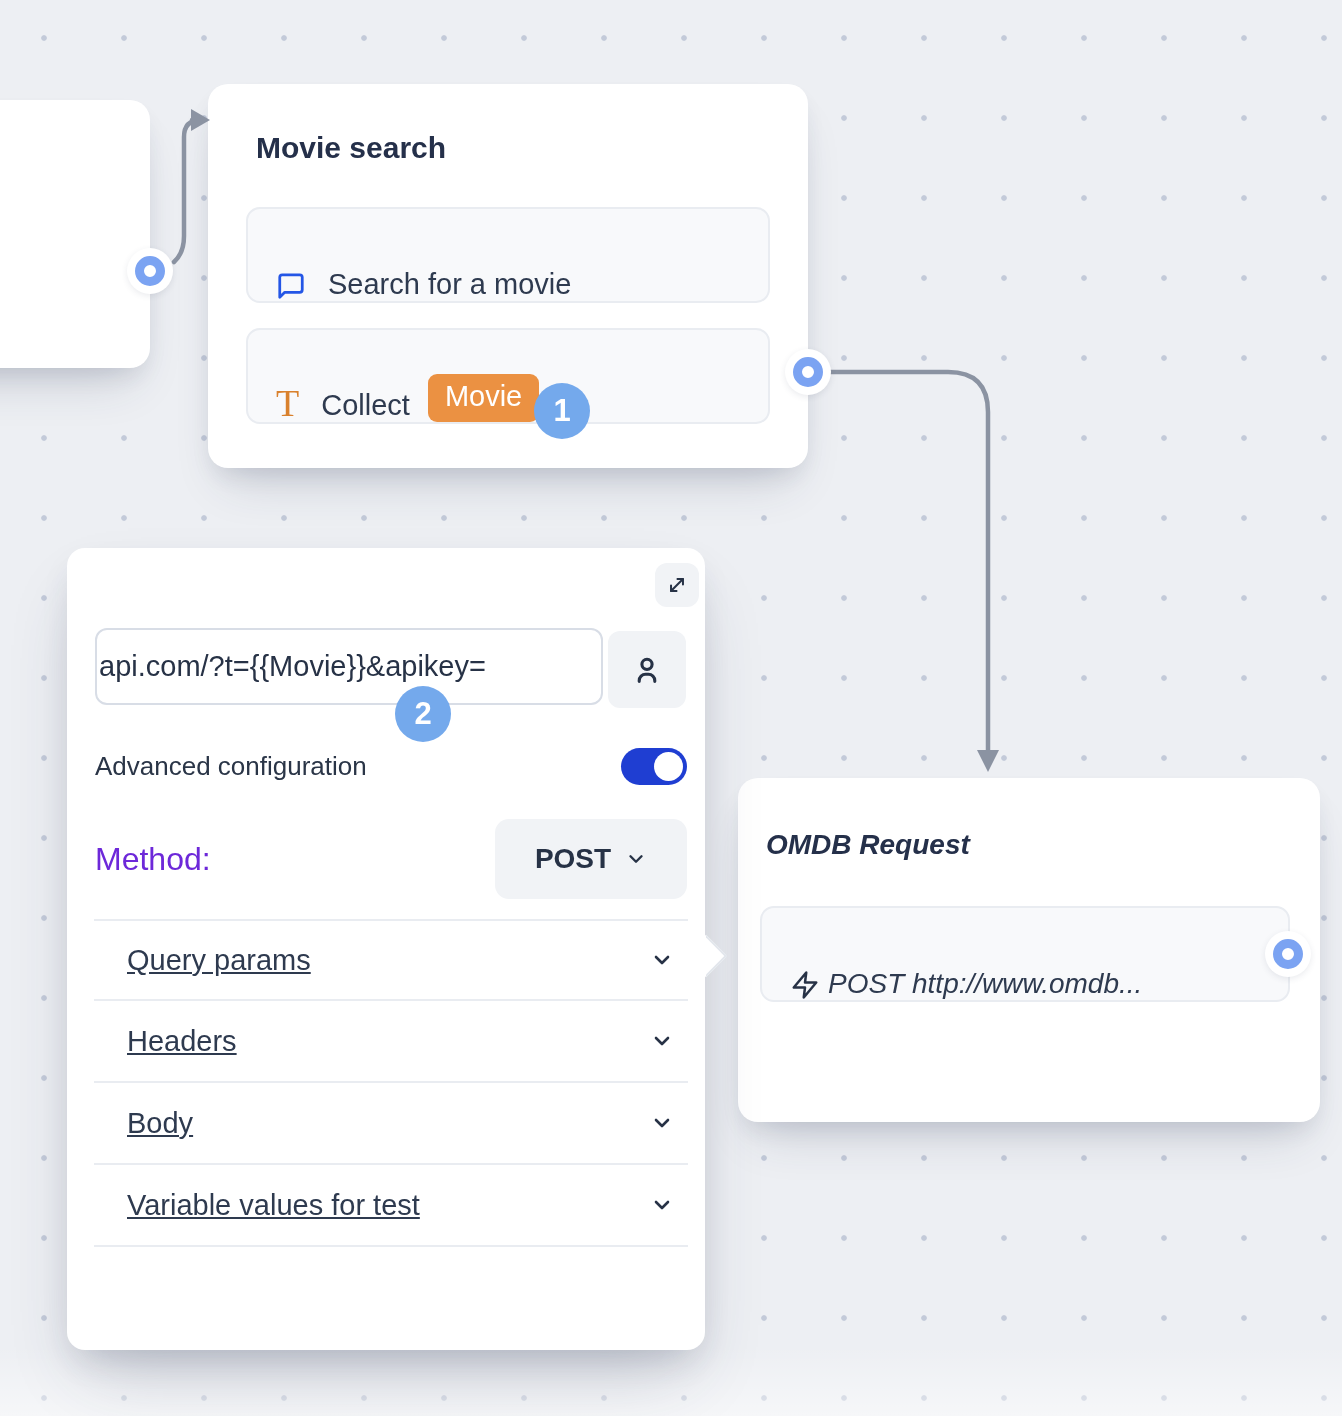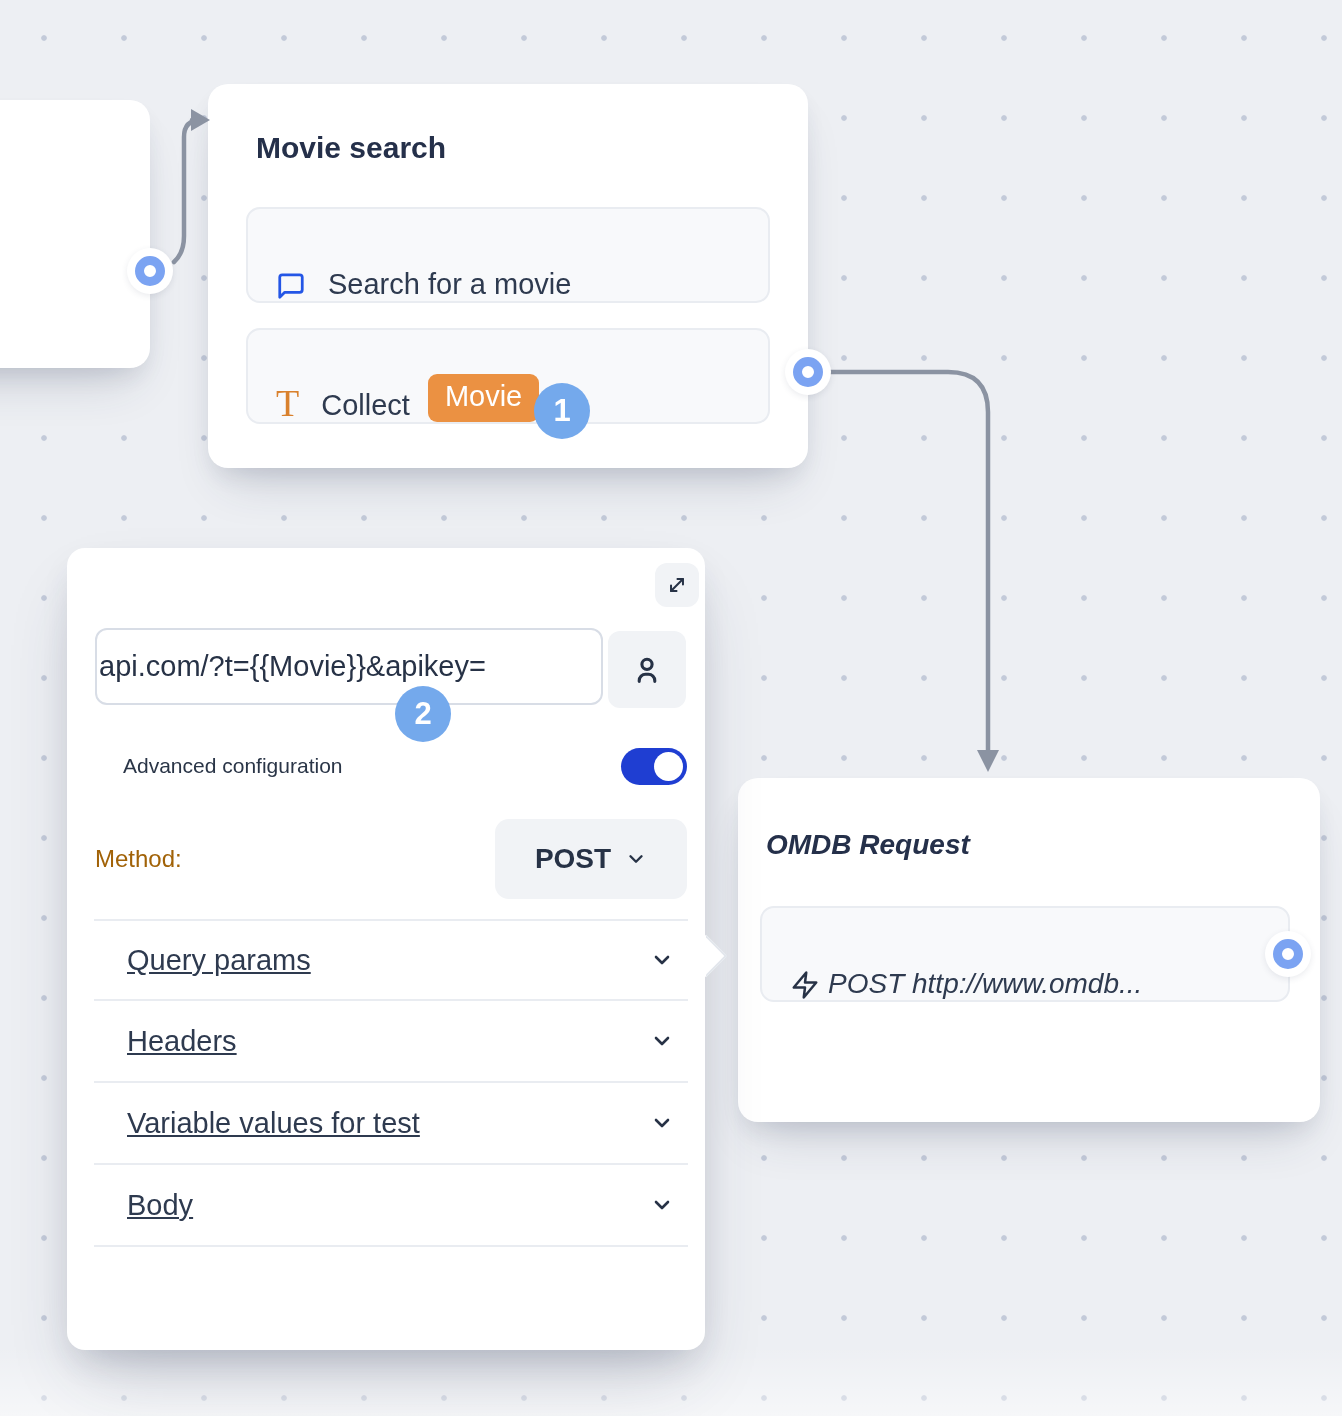--- a/index.html
+++ b/index.html
@@ -63,25 +63,25 @@
     border-radius: 12px; display: flex; align-items: center; justify-content: center; }
   #url-input { position: absolute; left: 28px; top: 80px; width: 508px; height: 77px; box-sizing: border-box;
     border: 2px solid #d8dde6; border-radius: 12px; background: #fff; overflow: hidden;
     display: flex; align-items: center; padding-left: 16px; font-size: 29px; color: #273246; white-space: nowrap; }
   #url-input .url-text { margin-left: -14px; }
   #persona-btn { position: absolute; left: 541px; top: 83px; width: 78px; height: 77px; background: #f1f3f6;
     border-radius: 12px; display: flex; align-items: center; justify-content: center; }
   #badge-2 { left: 328px; top: 138px; }
   #advanced-row { position: absolute; left: 28px; top: 744px; width: 592px; height: 44px;
     display: flex; align-items: center; justify-content: space-between; top: 196px; }
-  #advanced-row .lbl { font-size: 21px; color: #2a3547; margin-left: 28px; }
+  #advanced-row .lbl { font-size: 26px; color: #2a3547; }
   #adv-toggle { width: 66px; height: 37px; border-radius: 19px; background: #1f3ed2; position: relative; flex: 0 0 auto; }
   #adv-toggle .knob { position: absolute; right: 4px; top: 4px; width: 29px; height: 29px; border-radius: 50%; background: #fff; }
   #method-row { position: absolute; left: 28px; top: 271px; width: 592px; height: 80px; display: flex; align-items: center; justify-content: space-between; }
-  #method-row .lbl { font-size: 24px; color: #a16207; }
+  #method-row .lbl { font-size: 32px; color: #6d28d9; }
   #method-select { width: 192px; height: 80px; background: #f1f3f6; border-radius: 14px;
     display: flex; align-items: center; justify-content: center; gap: 14px; font-size: 28px; font-weight: 600; color: #273246; }
   #sections { position: absolute; left: 27px; top: 371px; width: 594px; }
   .section-row { height: 82px; border-bottom: 2px solid #e9ecf1; display: flex; align-items: center;
     justify-content: space-between; padding: 0 14px 0 33px; box-sizing: border-box; }
   .section-row:first-child { border-top: 2px solid #e9ecf1; }
   .section-row .lbl { font-size: 29px; color: #2e3a4f; text-decoration: underline; }
   #test-btn { position: absolute; left: 25px; top: 731px; width: 590px; height: 84px;
     background: #1f3ed2; border: none; border-radius: 14px 14px 0 0; color: #fff;
     font-family: inherit; font-size: 30px; font-weight: 700; display: flex; align-items: center; justify-content: center; }
@@ -192,29 +192,29 @@
           <polyline points="6 9 12 15 18 9"></polyline>
         </svg>
     </div>
     <div class="section-row">
       <span class="lbl">Headers</span>
       <svg class="stroke-ic" width="24" height="24" viewBox="0 0 24 24" style="stroke-width:2.6">
           <polyline points="6 9 12 15 18 9"></polyline>
         </svg>
     </div>
     <div class="section-row">
+      <span class="lbl">Body</span>
+      <svg class="stroke-ic" width="24" height="24" viewBox="0 0 24 24" style="stroke-width:2.6">
+          <polyline points="6 9 12 15 18 9"></polyline>
+        </svg>
+    </div>
+    <div class="section-row">
       <span class="lbl">Variable values for test</span>
       <svg class="stroke-ic" width="24" height="24" viewBox="0 0 24 24" style="stroke-width:2.6">
           <polyline points="6 9 12 15 18 9"></polyline>
         </svg>
     </div>
-    <div class="section-row">
-      <span class="lbl">Body</span>
-      <svg class="stroke-ic" width="24" height="24" viewBox="0 0 24 24" style="stroke-width:2.6">
-          <polyline points="6 9 12 15 18 9"></polyline>
-        </svg>
-    </div>
   </div>
 
 </div>
 <div id="panel-caret"></div>
 
 <div id="bottom-fade"></div>
 
 </body></html>

